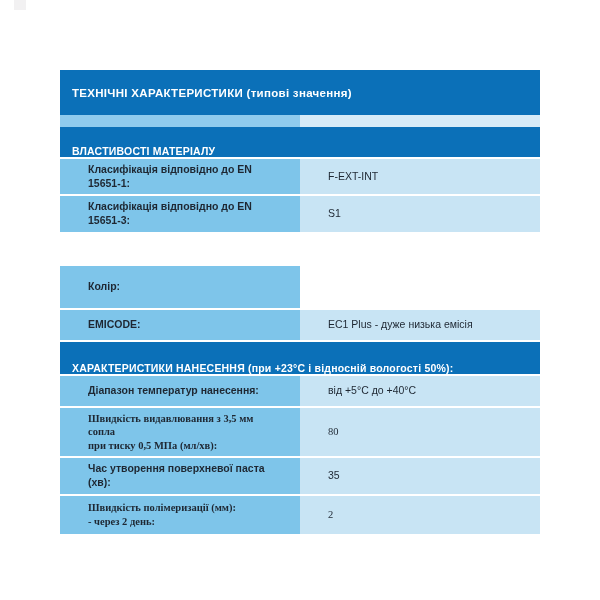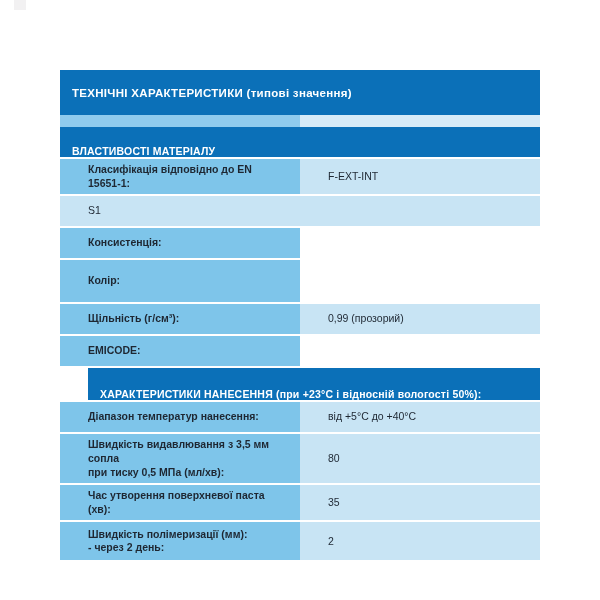--- a/index.html
+++ b/index.html
@@ -63,29 +63,28 @@
     display: flex;
     align-items: flex-end;
     padding: 0 12px;
     font-weight: bold;
     font-size: 10.5px;
     letter-spacing: 0.2px;
     margin-bottom: 2px;
   }
   .section-header.h2 {
     min-height: 32px;
-    margin-left: 28px;
   }
   .row {
     display: flex;
     min-height: 30px;
     margin-bottom: 2px;
   }
   .row.tall  { min-height: 42px; }
-  .row.tall2 { min-height: 38px; }
+  .row.tall2 { min-height: 38px; font-family: Liberation Serif, serif; }
   .cell {
     box-sizing: border-box;
     display: flex;
     align-items: center;
     padding: 4px 28px;
     font-size: 10.5px;
     line-height: 1.3;
     white-space: pre-line;
   }
   .cell.label {
@@ -118,38 +117,35 @@
     <div class="section-header">
       <span>ВЛАСТИВОСТІ МАТЕРІАЛУ</span>
     </div>
 
     <div class="row">
       <div class="cell label">Класифікація відповідно до EN 15651-1:</div>
       <div class="cell value">F-EXT-INT</div>
     </div>
 
     <div class="row">
+      <div class="cell label">Класифікація відповідно до EN 15651-3:</div>
       <div class="cell value">S1</div>
     </div>
 
     <div class="row">
-      <div class="cell label">Консистенція:</div>
     </div>
 
     <div class="row tall">
       <div class="cell label">Колір:</div>
     </div>
 
-    <div class="row">
-      <div class="cell label">Щільність (г/см³):</div>
-      <div class="cell value">0,99 (прозорий)</div>
-    </div>
 
     <div class="row">
       <div class="cell label">EMICODE:</div>
+      <div class="cell value">EC1 Plus - дуже низька емісія</div>
     </div>
 
     <div class="section-header h2">
       <span>ХАРАКТЕРИСТИКИ НАНЕСЕННЯ (при +23°C і відносній вологості 50%):</span>
     </div>
 
     <div class="row">
       <div class="cell label">Діапазон температур нанесення:</div>
       <div class="cell value">від +5°C до +40°C</div>
     </div>

